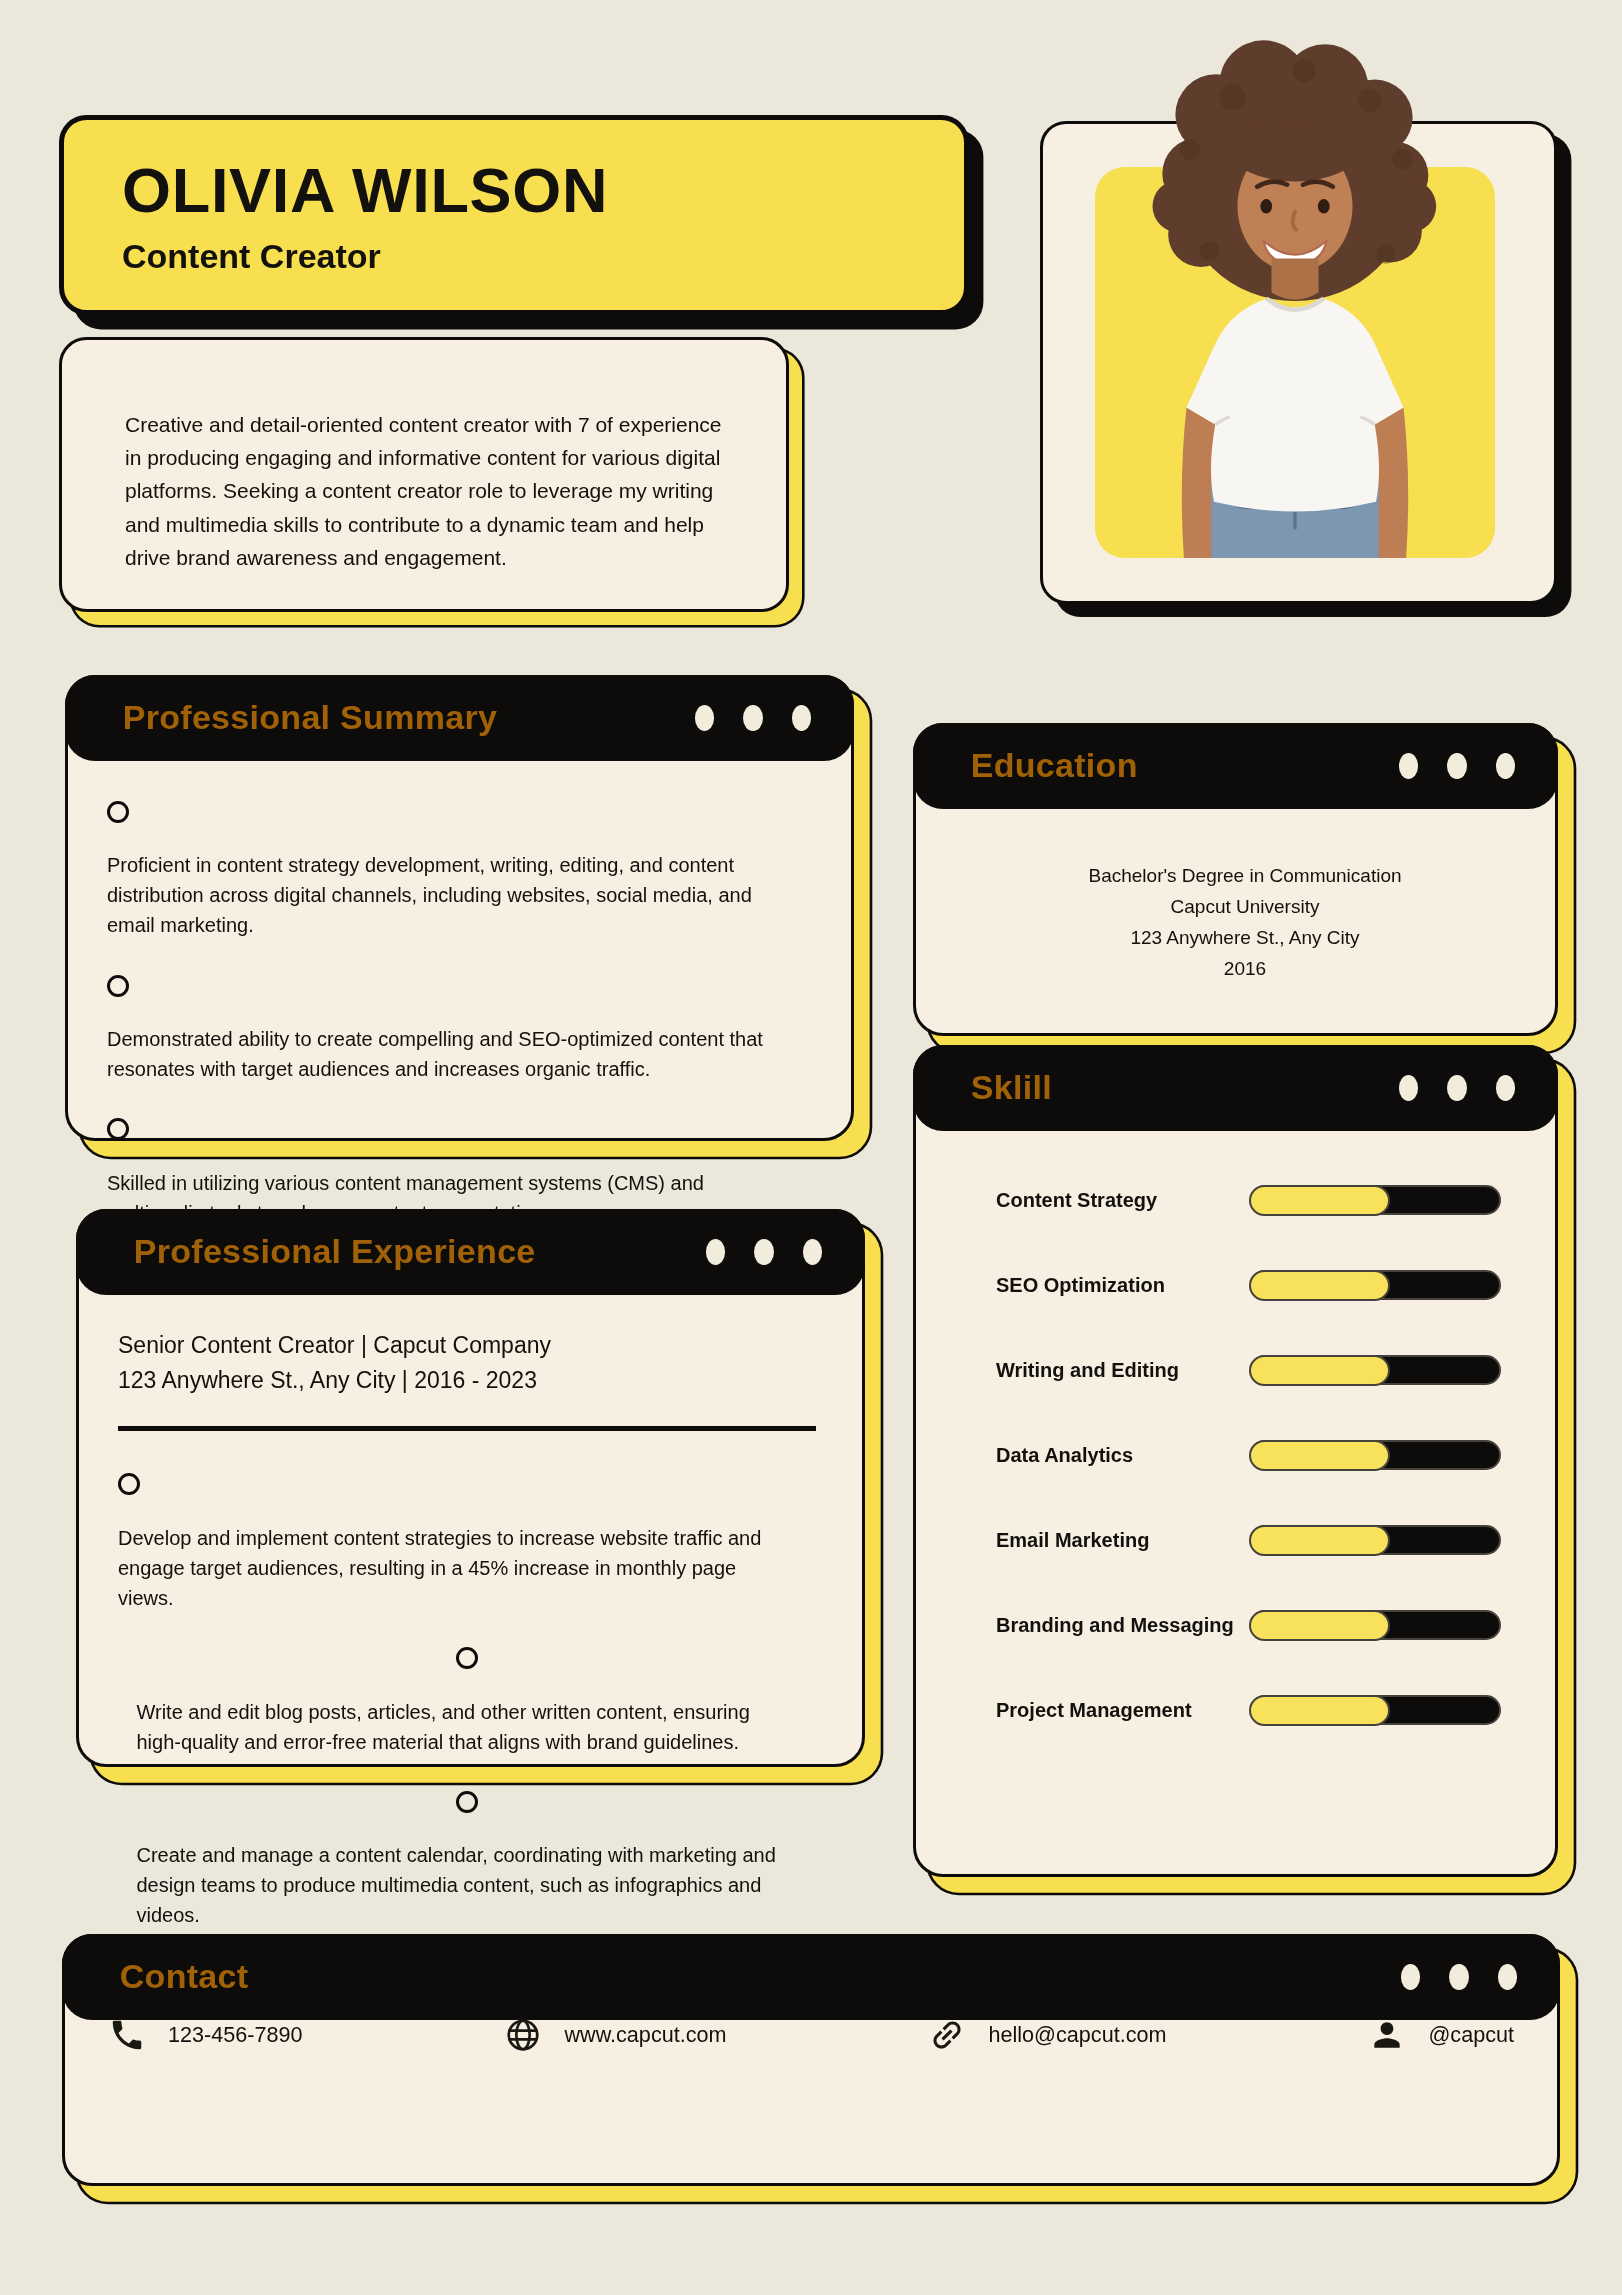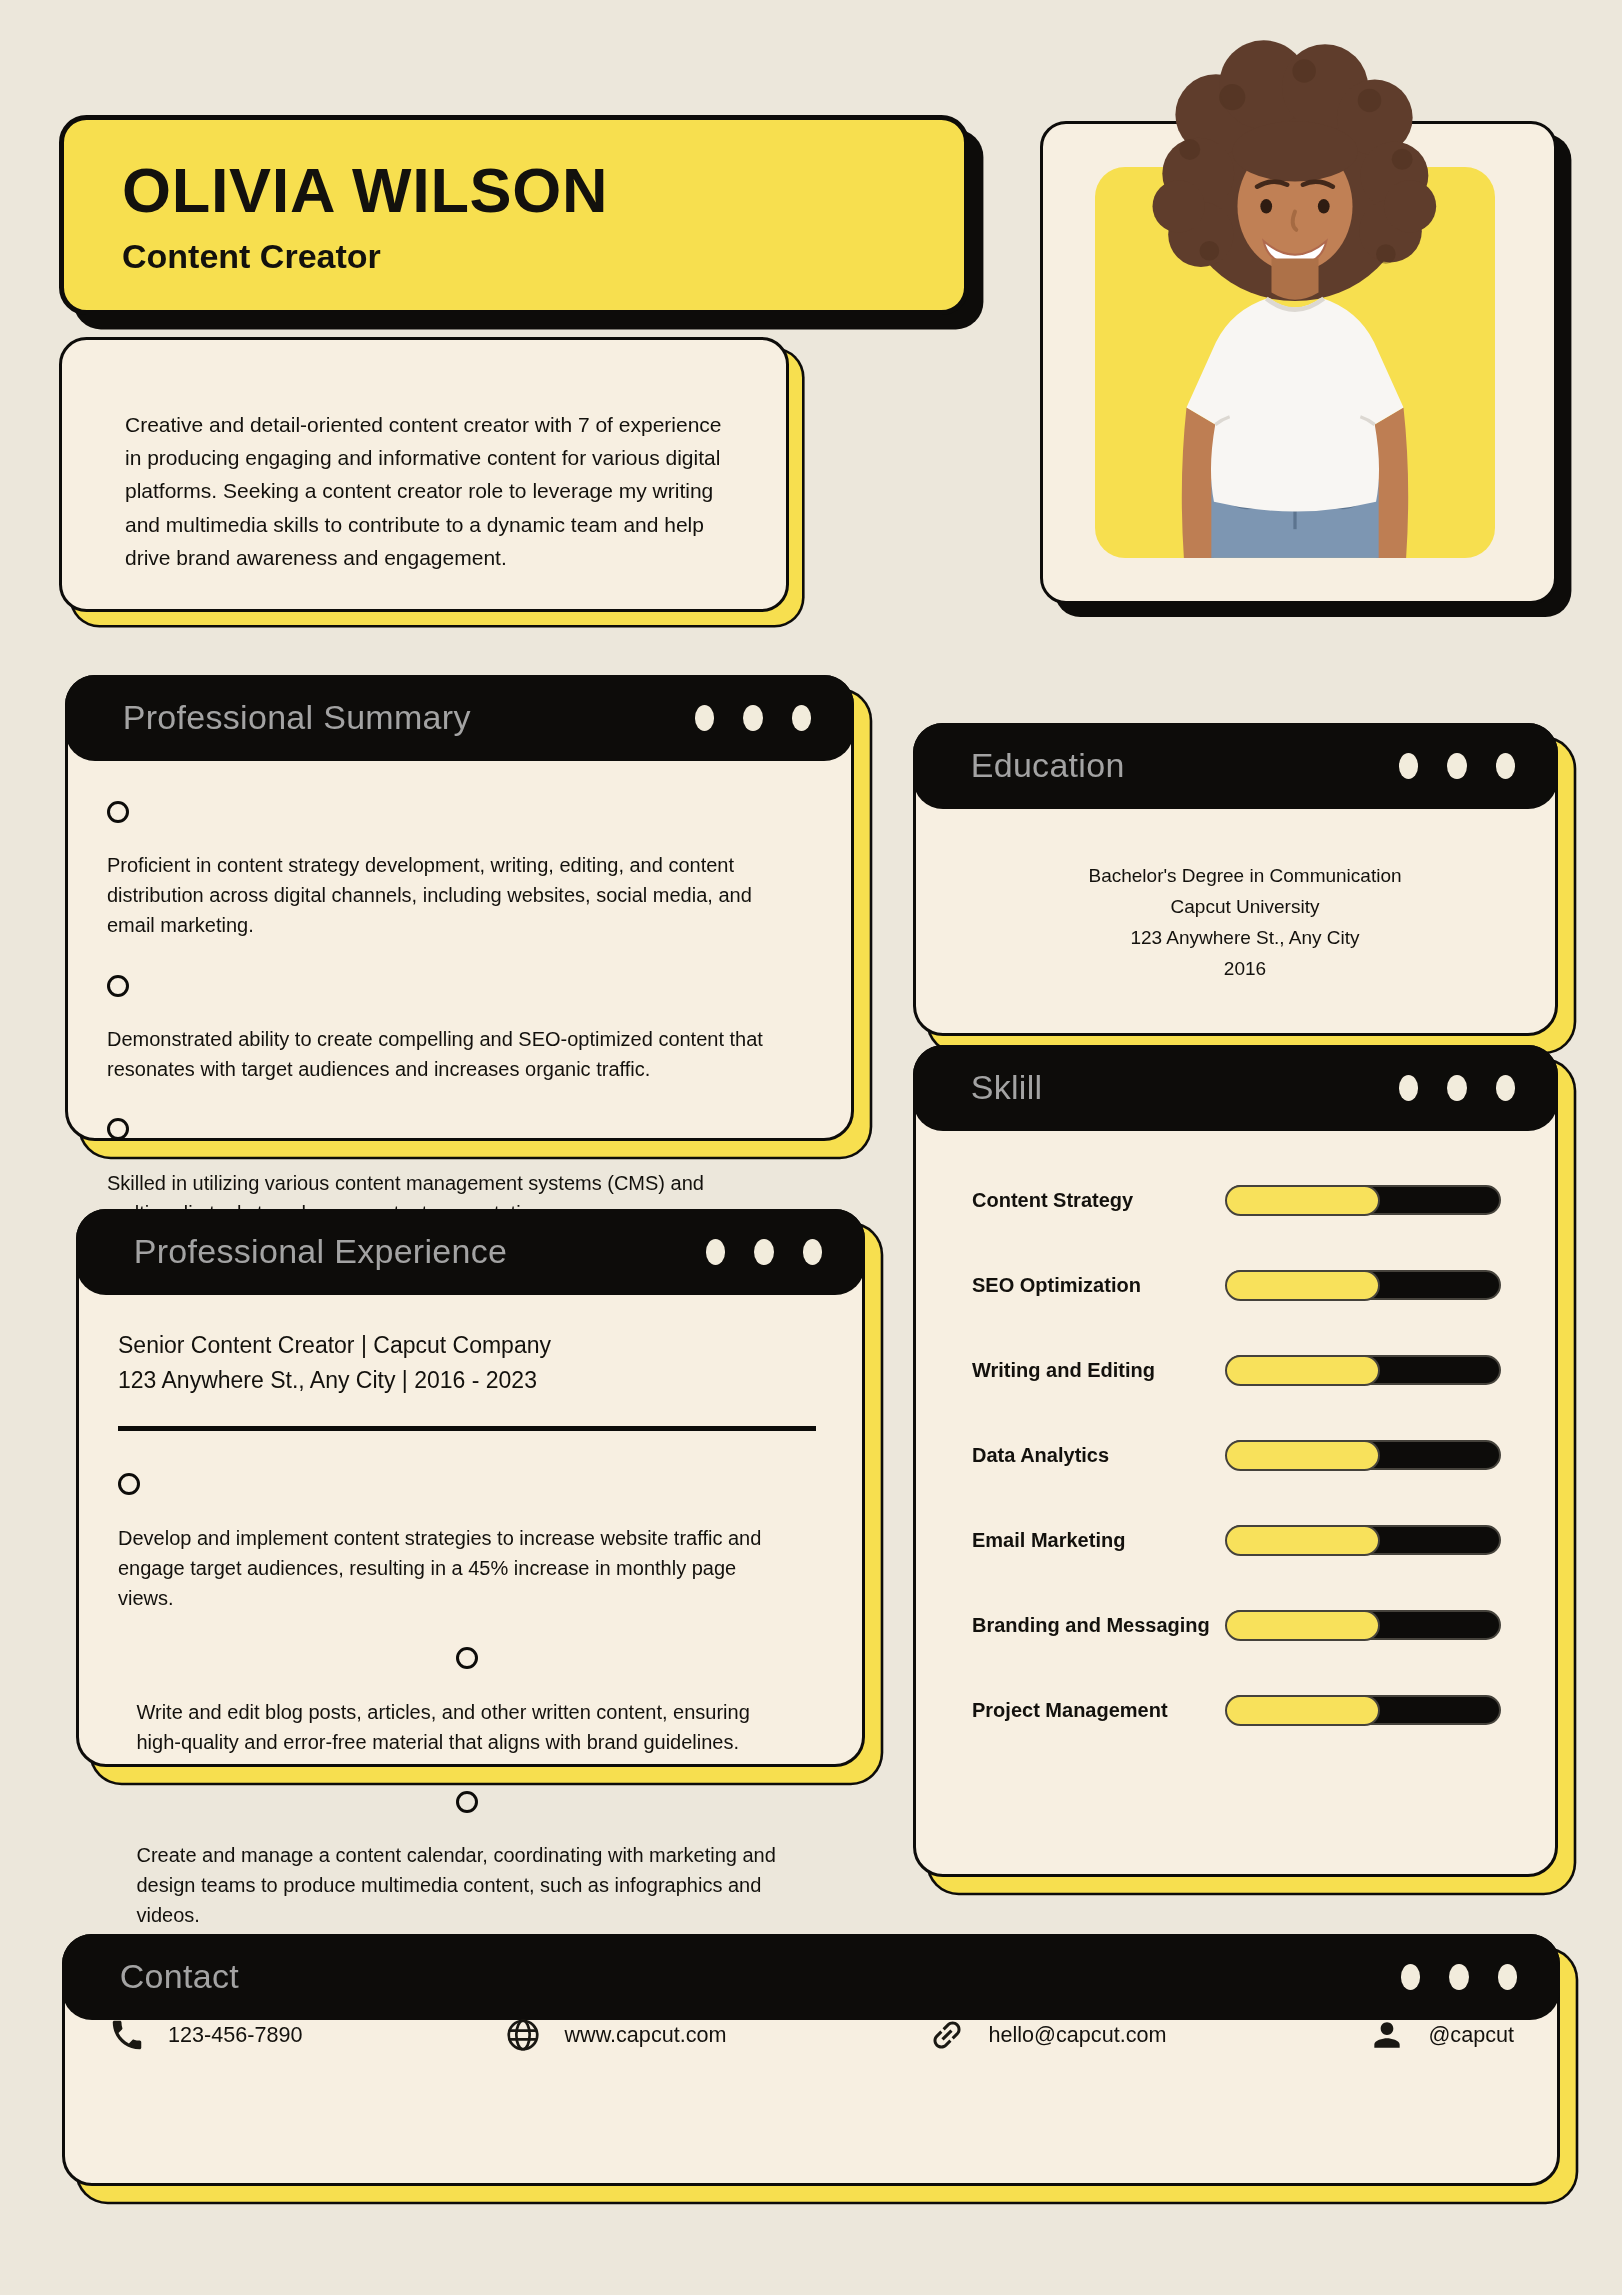--- a/index.html
+++ b/index.html
@@ -41,21 +41,21 @@
 
   
   .window {
     position:absolute; background:#F7EFE1; border:3.3px solid #0D0C0A; border-radius:30px;
     box-shadow:15.7px 15.7px 0 0 #F7DF4F, 15.7px 15.7px 0 2.6px #0D0C0A;
   }
   .win-header {
     margin:-3.3px; height:86px; background:#0D0C0A; border-radius:30px;
     display:flex; align-items:center; padding:0 43px 0 58px;
   }
-  .win-title { color:#a3a3a3; font-size:34px; font-weight:normal; letter-spacing:0.3px; }
+  .win-title { color:#a16207; font-size:34px; font-weight:bold; letter-spacing:0.3px; }
   .win-dots { margin-left:auto; display:flex; gap:29px; align-items:center; }
   .dot { width:19.6px; height:26px; border-radius:50%; background:#F2ECDC; }
 
   .win-summary    { left:65px;  top:675px; width:789px; height:466px; }
   .win-education  { left:913px; top:675px; width:645px;  height:313px;margin-top:48px; }
   .win-skills     { left:913px; top:1045px; width:645px;  height:832px; }
   .win-experience { left:76px;  top:1209px; width:789px; height:558px; }
   .win-contact    { left:62px;   top:1934px; width:1498px; height:252px; }
 
   
@@ -64,21 +64,21 @@
   .bullet-row.center { align-items:center; }
   .bullet-dot { flex:0 0 22px; width:22px; height:27.5px; border:3.9px solid #0D0C0A; border-radius:50%; margin-top:1.3px; background:transparent; }
   .bullet-text { font-size:20px; line-height:1.5; max-width:661px; }
 
   
   .edu-body { padding:56px 39px 0 58px; font-size:19px; line-height:1.62;text-align:center; }
 
   
   .skills-body { padding:58px 54px 0 56px; }
   .skill-row { display:flex; align-items:center; margin-bottom:55px; }
-  .skill-label { flex:0 0 254px; font-size:20px; font-weight:bold; }
+  .skill-label { flex:0 0 254px; font-size:20px; font-weight:bold;margin-left:24px; }
   .skill-bar { position:relative; flex:1; height:30px; background:#0D0C0A; border:2.6px solid #45423B; border-radius:15.7px; }
   .skill-fill { position:absolute; left:-2.6px; top:-2.6px; height:calc(100% + 5.2px); background:#F8E15B; border:2.6px solid #45423B; border-radius:15.7px; }
 
   
   .exp-body { padding:37px 46px 0 39px; }
   .exp-role, .exp-meta { font-size:23px; line-height:1.5; }
   .exp-divider { height:4.6px; background:#0D0C0A; margin:29px 0 41px 0; border:0; }
 
   
   .contact-body { height:166px; display:flex; align-items:flex-start; justify-content:space-between; padding:0 43px; }

